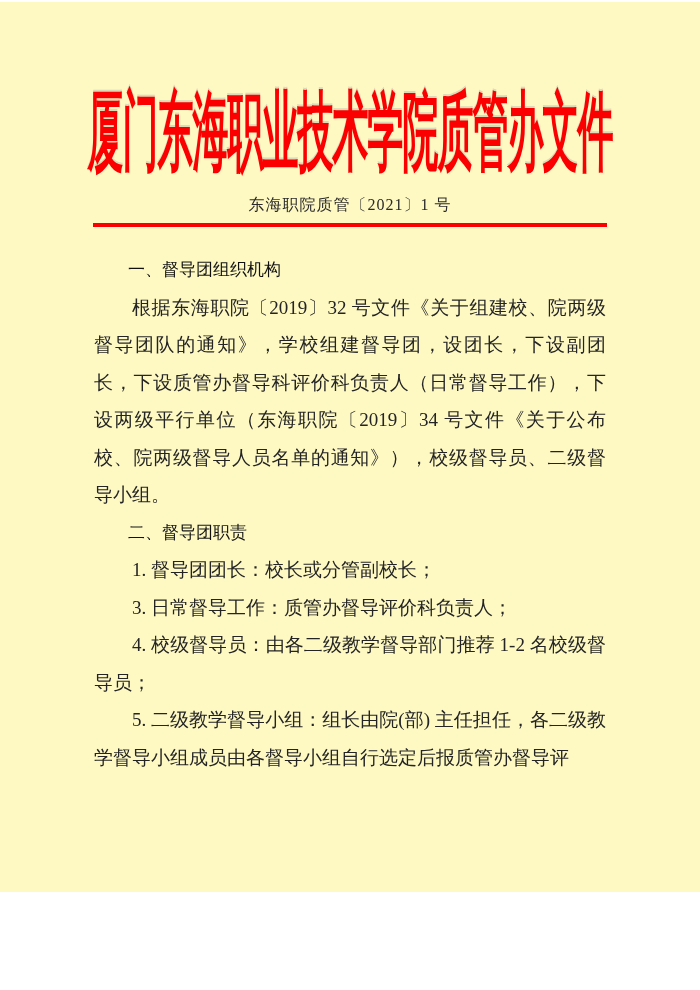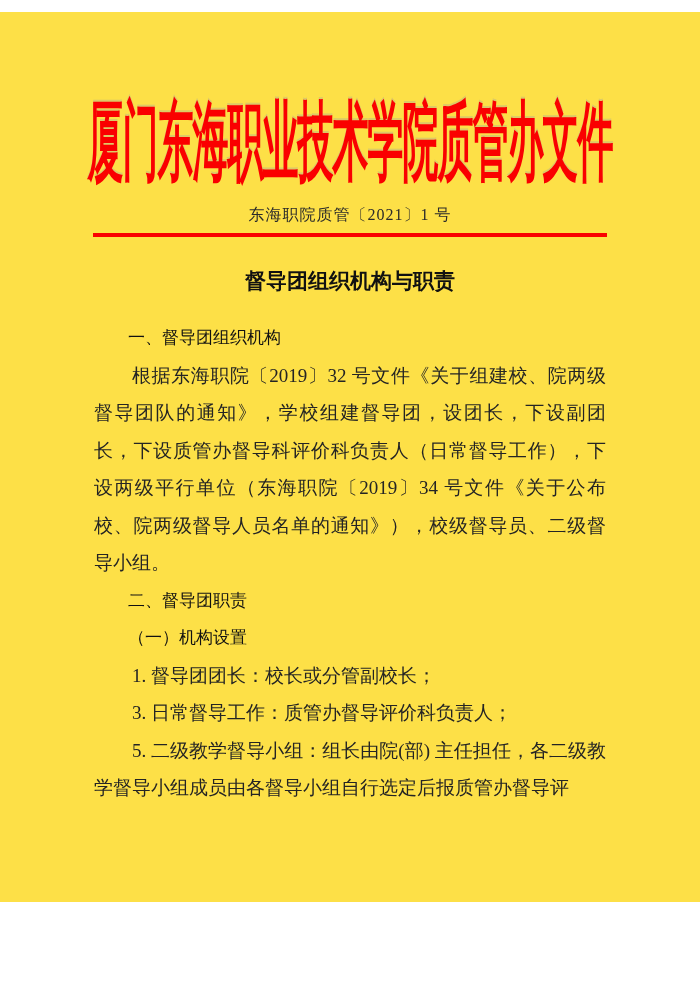--- a/index.html
+++ b/index.html
@@ -4,22 +4,22 @@
 <style>
   html, body {
     margin: 0;
     padding: 0;
     background: #ffffff;
   }
   .page {
     position: relative;
     width: 700px;
     height: 890px;
-    margin: 12px auto;
-    background: #fde047;
+    margin: 2px auto;
+    background: #fef9c3;
     overflow: hidden;
     font-family: "Liberation Serif", "DejaVu Serif", serif;
     color: #1f1f1f;
   }
   
   .letterhead-wrap {
     height: 96px;
     margin-top: 83px;
     display: flex;
     align-items: center;
@@ -93,28 +93,27 @@
 
   <div class="letterhead-wrap">
     <div class="letterhead">厦门东海职业技术学院质管办文件</div>
   </div>
 
   <div class="doc-number">东海职院质管〔2021〕1 号</div>
 
   <div class="red-rule"></div>
 
   <div class="doc-title">
-    <div>督导团组织机构与职责</div>
   </div>
 
   <div class="content">
     <h2>一、督导团组织机构</h2>
     <p>根据东海职院〔2019〕32 号文件《关于组建校、院两级督导团队的通知》，学校组建督导团，设团长，下设副团长，下设质管办督导科评价科负责人（日常督导工作），下设两级平行单位（东海职院〔2019〕34 号文件《关于公布校、院两级督导人员名单的通知》），校级督导员、二级督导小组。</p>
 
     <h2>二、督导团职责</h2>
-    <h3>（一）机构设置</h3>
 
     <p>1. 督导团团长：校长或分管副校长；</p>
     <p>3. 日常督导工作：质管办督导评价科负责人；</p>
+    <p>4. 校级督导员：由各二级教学督导部门推荐 1-2 名校级督导员；</p>
     <p>5. 二级教学督导小组：组长由院(部) 主任担任，各二级教学督导小组成员由各督导小组自行选定后报质管办督导评</p>
   </div>
 
 </div>
 
 </body></html>

